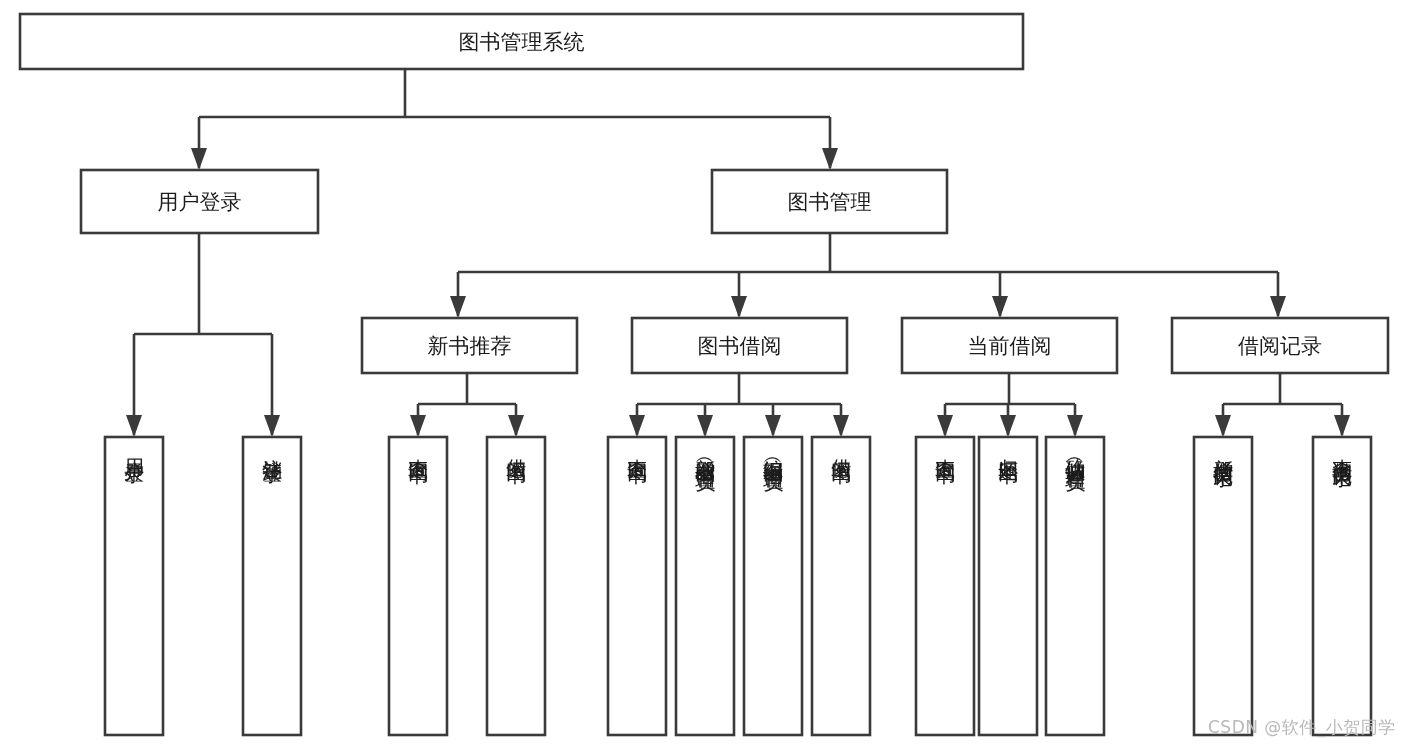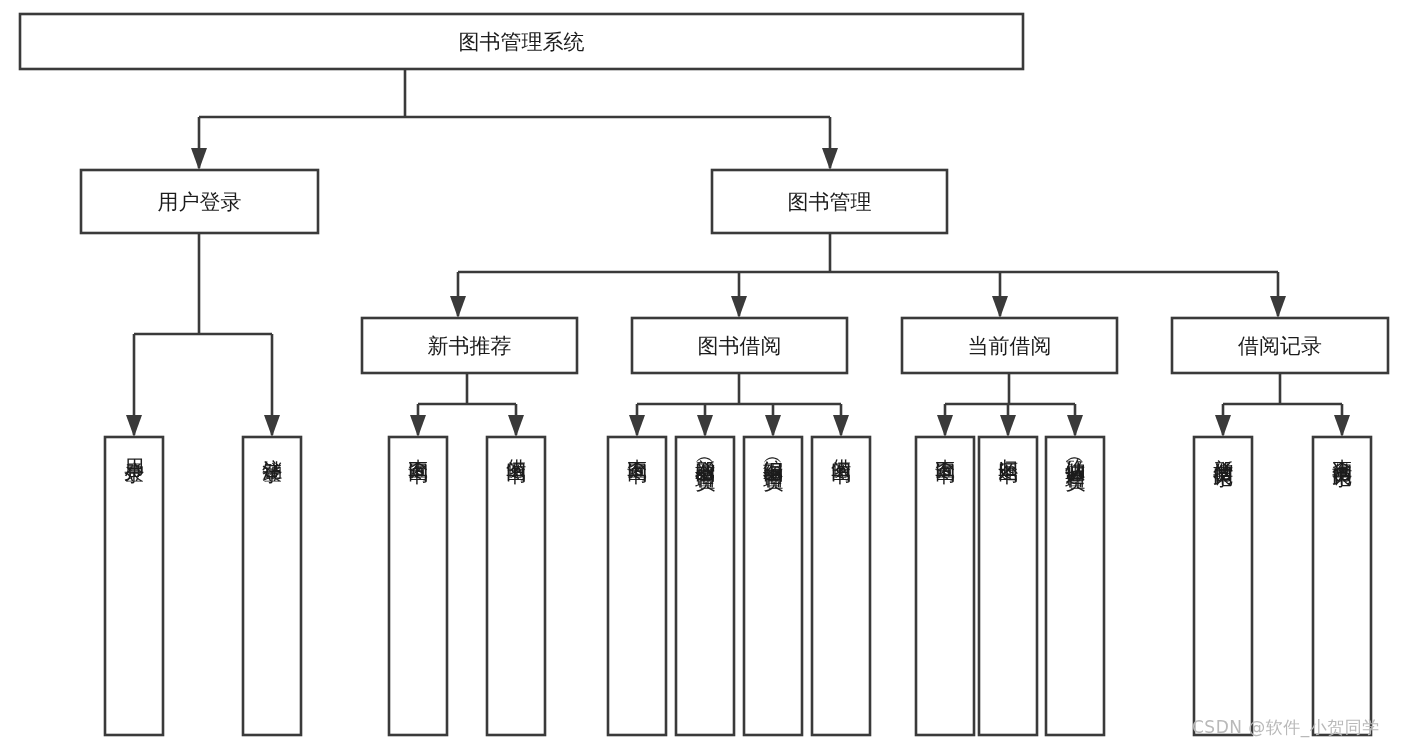--- a/index.html
+++ b/index.html
@@ -68,20 +68,21 @@
     letter-spacing: 2px;
     white-space: nowrap;
   }
   .watermark {
     position: absolute;
     font-family: "DejaVu Sans", "Liberation Sans", sans-serif;
     font-size: 17px;
     color: #b9b9b9;
     white-space: nowrap;
     letter-spacing: 0.5px;
+    padding-left: 16px;
   }
 </style>
 </head>
 <body>
 
 <div id="diagram-root">
   <svg class="diagram-canvas" id="diagram-svg" viewBox="0 0 1405 747" xmlns="http://www.w3.org/2000/svg">
       <line x1="405" y1="69" x2="405" y2="117" class="connector-line"></line>
       <line x1="199" y1="117" x2="830" y2="117" class="connector-line"></line>
       <line x1="199" y1="117" x2="199" y2="168" class="connector-line"></line>

